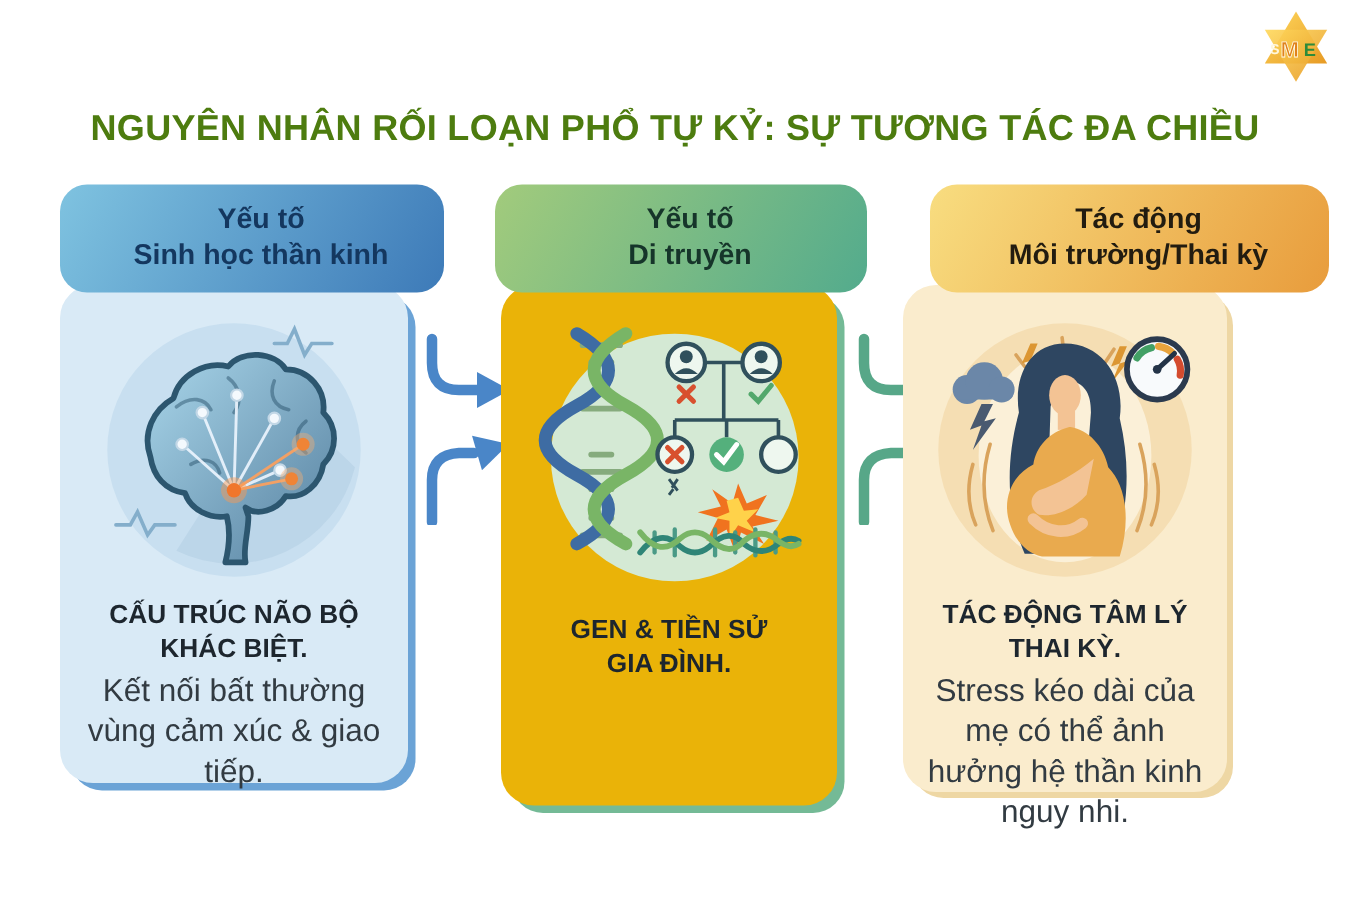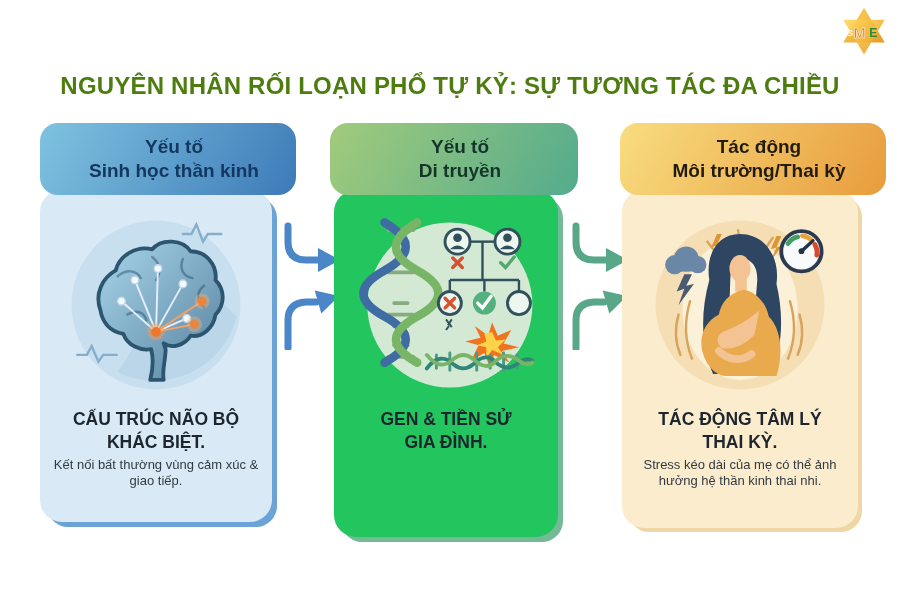--- a/index.html
+++ b/index.html
@@ -21,29 +21,29 @@
   }
   .col-card {
     position:absolute; top:190px; border-radius:22px; z-index:2;
     display:flex; flex-direction:column; align-items:center;
   }
   .h1c { left:40px;  width:256px; background:linear-gradient(120deg,#7fc3e0,#3d7ab8); color:#14375f; }
   .h2c { left:330px; width:248px; background:linear-gradient(120deg,#a2cb7c,#53ab8d); color:#16352a; }
   .h3c { left:620px; width:266px; background:linear-gradient(120deg,#f8dd80,#e89c3c); color:#221c10; }
 
   .c1 { left:40px;  width:232px; height:332px; background:#d9eaf6; box-shadow:6px 6px 0 -1px #6ba3d6; }
-  .c2 { left:334px; width:224px; height:347px; background:#22c55e; box-shadow:6px 6px 0 -1px #74ba96; }
-  .c3 { left:622px; width:236px; height:338px; background:#faeccd; box-shadow:5px 5px 0 -1px #eed7a4; }
+  .c2 { left:334px; width:224px; height:347px; background:#eab308; box-shadow:6px 6px 0 -1px #74ba96; }
+  .c3 { left:602px; width:216px; height:338px; background:#faeccd; box-shadow:5px 5px 0 -1px #eed7a4; }
 
   .illus { height:202px; display:flex; align-items:center; justify-content:center; margin-top:14px; }
   .card-heading {
     font-size:17.5px; font-weight:700; color:#1d262e; line-height:1.3; text-align:center; margin-top:2px;
   }
   .card-desc {
-    font-size:13px; color:#323b42; line-height:1.3; text-align:center; margin-top:3px; padding:0 10px;
+    font-size:21px; color:#323b42; line-height:1.3; text-align:center; margin-top:3px; padding:0 10px;
   }
   .arrow { position:absolute; z-index:1; }
   .a1t { left:274px; top:222px; }
   .a1b { left:274px; top:288px; }
   .a2t { left:562px; top:222px; }
   .a2b { left:562px; top:288px; }
 </style>
 </head>
 <body>
 
@@ -260,21 +260,21 @@
           <path d="M103,84 C88,88 80,98 78,110 C62,118 56,136 62,152 C66,164 74,172 84,174 L138,174 C146,148 142,124 130,112 C127,97 116,86 104,84 Z" fill="#e9aa4e"></path>
           <path d="M120,106 C108,116 94,124 82,128 C75,132 75,141 82,145 C94,147 107,140 115,131 Z" fill="#f3c394"></path>
           <path d="M78,148 C88,158 102,159 112,151" fill="none" stroke="#f3c394" stroke-width="8" stroke-linecap="round"></path>
         </g>
       </svg>
     </div>
     <div class="card-heading">
       <div>TÁC ĐỘNG TÂM LÝ</div>
       <div>THAI KỲ.</div>
     </div>
-    <div class="card-desc">Stress kéo dài của mẹ có thể ảnh hưởng hệ thần kinh thai nhi.</div>
+    <div class="card-desc">Stress kéo dài của mẹ có thể ảnh hưởng hệ thần kinh nguy nhi.</div>
   </div>
 
   <svg class="arrow a1t" width="72" height="56" viewBox="0 0 72 56">
     <path d="M14,4 V20 Q14,38 32,38 H44" fill="none" stroke="#4a86c8" stroke-width="7" stroke-linecap="round"></path>
     <polygon points="44,26 66,38 44,50" fill="#4a86c8"></polygon>
   </svg>
   <svg class="arrow a1b" width="72" height="62" viewBox="0 0 72 62">
     <path d="M14,60 V32 Q14,15 32,14 H42" fill="none" stroke="#4a86c8" stroke-width="7" stroke-linecap="round"></path>
     <g transform="rotate(-16 44 14)">
         <polygon points="44,2 66,14 44,26" fill="#4a86c8"></polygon>

